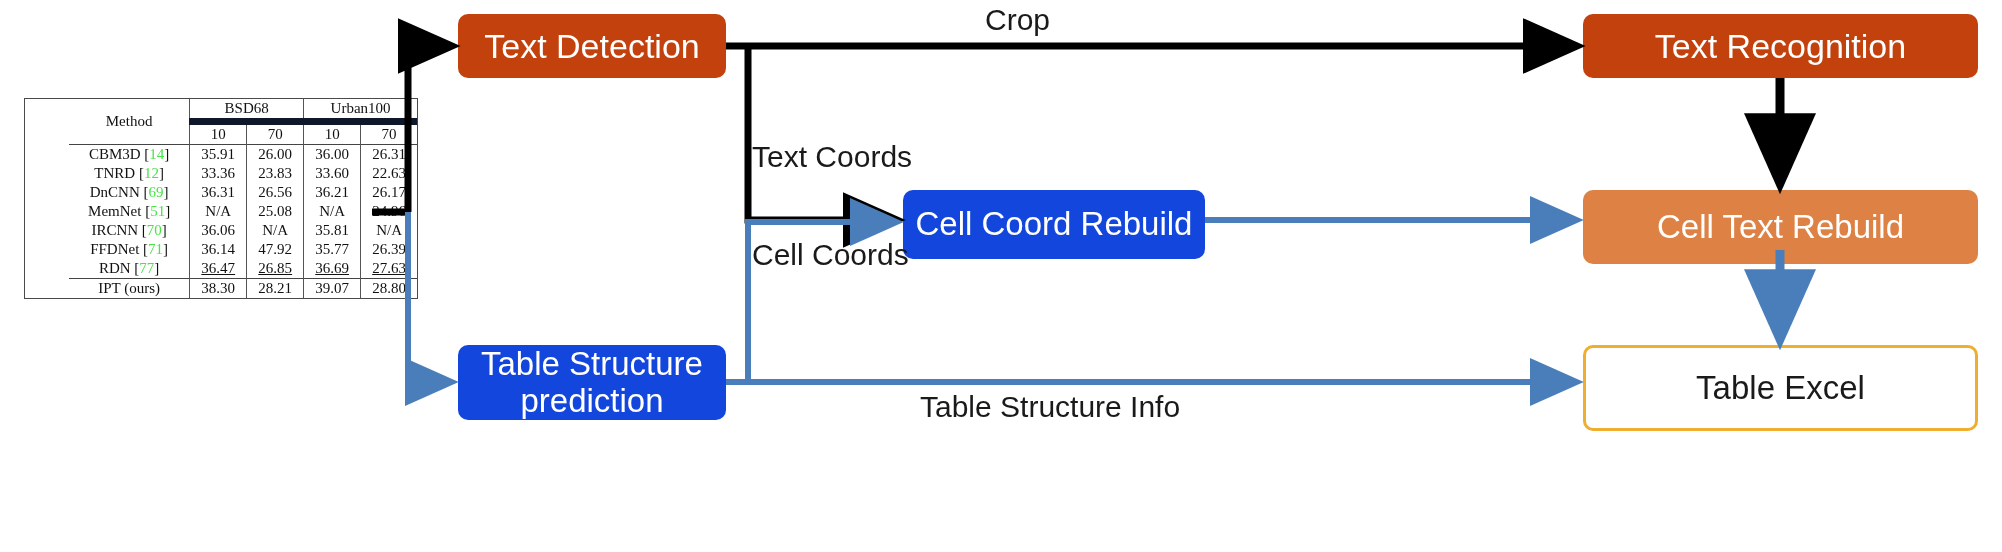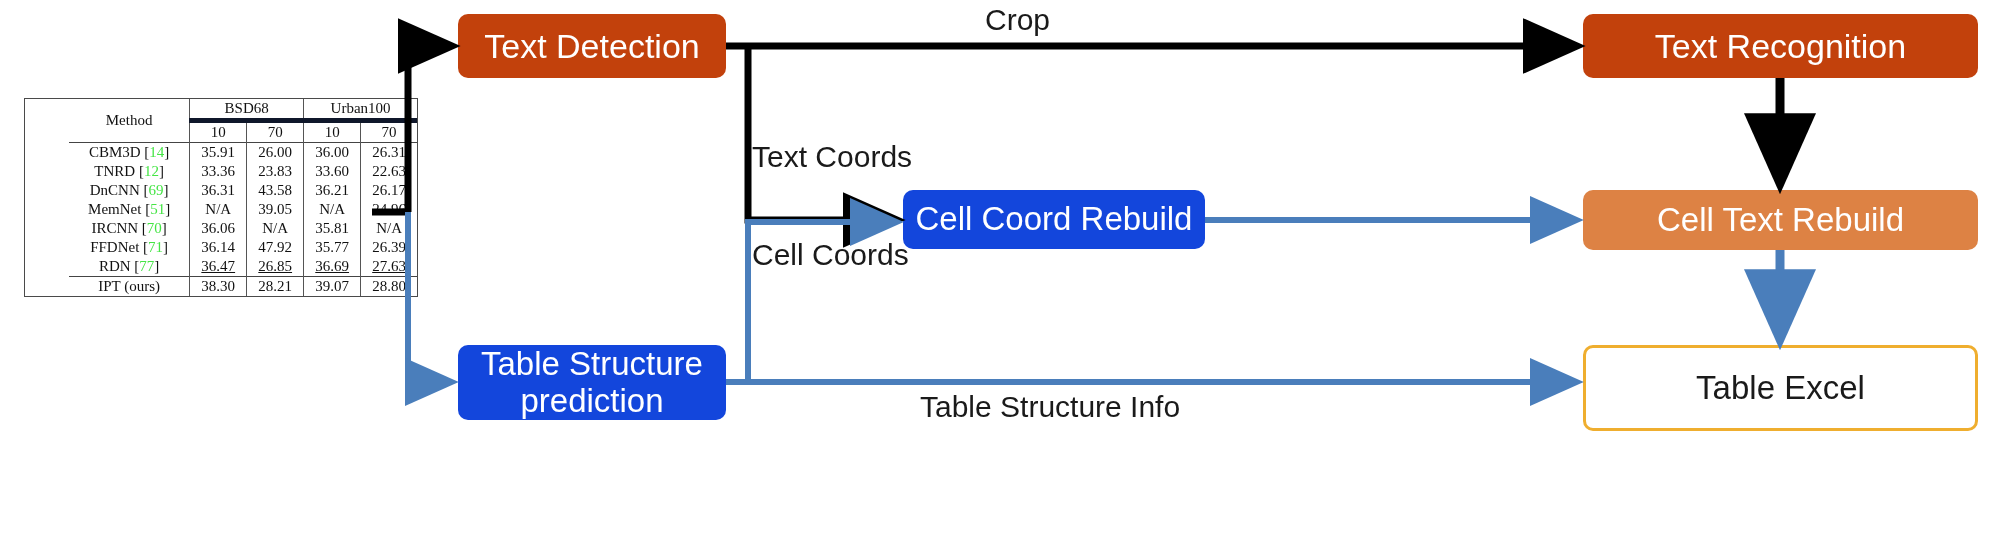--- a/index.html
+++ b/index.html
@@ -19,39 +19,39 @@
     font-family:"Liberation Serif",serif;
     font-size:15px;color:#111;text-align:center;
     padding:1px 4px;font-weight:normal;
   }
   .ptbl-method{text-align:left;padding-left:6px;white-space:nowrap;}
   .vline{border-left:1px solid #555;}
   .hline-thick{border-top:1.5px solid #444;}
   .ref{color:#45e545;}
   .bold{font-weight:bold;}
   .uline{text-decoration:underline;}
-  .grp{border-bottom:5px solid #0f172a;margin-top:20px;}
+  .grp{border-bottom:7px solid #0f172a;margin-top:20px;}
 
   
   .node{
     position:absolute;border-radius:10px;
     display:flex;align-items:center;justify-content:center;
     text-align:center;line-height:1.12;
     font-family:"Liberation Sans",sans-serif;
     box-sizing:border-box;
   }
   .node.gray{background:#c2410c;color:#ffffff;font-size:34px;}
   .node.blue{background:#1346dc;color:#ffffff;font-size:33px;}
   .node.orange{background:#dd8244;color:#ffffff;font-size:33px;}
   .node.outline{background:#ffffff;color:#1a1a1a;font-size:33px;border:3px solid #efae2f;}
 
   #n-text-detection{left:458px;top:14px;width:268px;height:64px;}
   #n-text-recognition{left:1583px;top:14px;width:395px;height:64px;}
-  #n-cell-coord{left:903px;top:190px;width:302px;height:59px;}
-  #n-cell-text{left:1583px;top:190px;width:395px;height:60px;}
+  #n-cell-coord{left:903px;top:190px;width:302px;height:69px;}
+  #n-cell-text{left:1583px;top:190px;width:395px;height:74px;}
   #n-table-struct{left:458px;top:345px;width:268px;height:75px;}
   #n-table-excel{left:1583px;top:345px;width:395px;height:86px;}
 
   
   .elabel{
     position:absolute;font-size:30px;color:#1a1a1a;white-space:nowrap;
     font-family:"Liberation Sans",sans-serif;
   }
   #lbl-crop{left:985px;top:3px;}
   #lbl-text-coords{left:752px;top:140px;}
@@ -92,28 +92,28 @@
           <tr>
             <td class="ptbl-method">TNRD [<span class="ref">12</span>]</td>
             <td class="vline">33.36</td>
             <td class="vline">23.83</td>
             <td class="vline">33.60</td>
             <td class="vline">22.63</td>
           </tr>
           <tr>
             <td class="ptbl-method">DnCNN [<span class="ref">69</span>]</td>
             <td class="vline">36.31</td>
-            <td class="vline">43.58</td>
+            <td class="vline">26.56</td>
             <td class="vline">36.21</td>
             <td class="vline">26.17</td>
           </tr>
           <tr>
             <td class="ptbl-method">MemNet [<span class="ref">51</span>]</td>
             <td class="vline">N/A</td>
-            <td class="vline">39.05</td>
+            <td class="vline">25.08</td>
             <td class="vline">N/A</td>
             <td class="vline">24.96</td>
           </tr>
           <tr>
             <td class="ptbl-method">IRCNN [<span class="ref">70</span>]</td>
             <td class="vline">36.06</td>
             <td class="vline">N/A</td>
             <td class="vline">35.81</td>
             <td class="vline">N/A</td>
           </tr>

